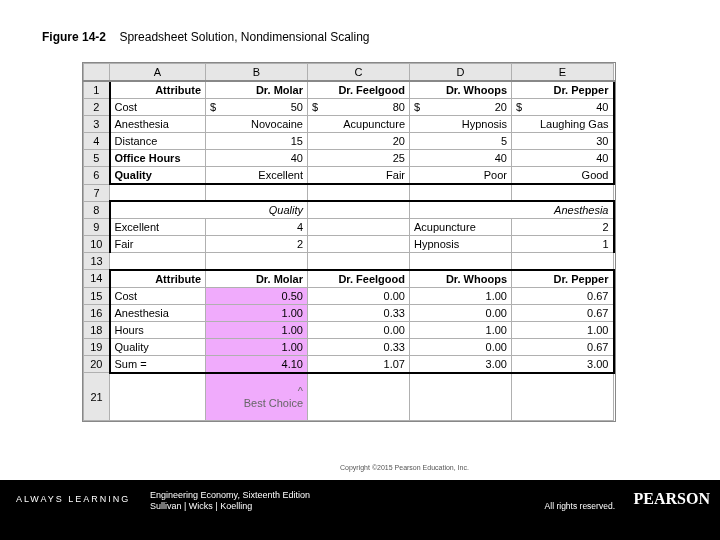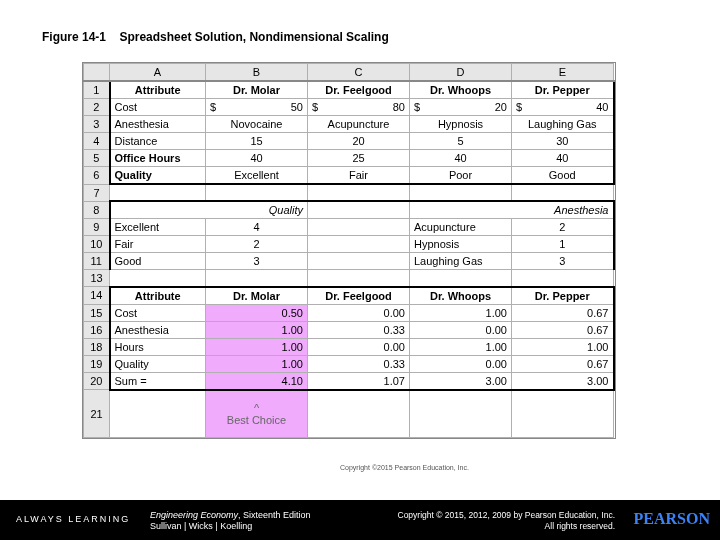--- a/index.html
+++ b/index.html
@@ -13,21 +13,21 @@
     position: relative;
   }
   .caption {
     position: absolute;
     top: 30px;
     left: 42px;
     font-size: 12px;
     font-weight: bold;
   }
   .caption .figno { display: inline-block; margin-right: 10px; }
-  .caption .figtitle { font-weight: bold; }
+  .caption .figtitle { font-weight: normal; }
   .sheet {
     position: absolute;
     top: 62px;
     left: 82px;
     border: 1px solid #888;
     background: #fff;
     font-size: 11px;
   }
   .sheet table { border-collapse: collapse; }
   .sheet th, .sheet td {
@@ -44,85 +44,85 @@
   .rowhdr {
     background: #e6e6e6;
     text-align: center;
     font-weight: normal;
     width: 26px;
     border-right: 2px solid #888;
   }
   .colA { width: 96px; }
   .colB, .colC, .colD, .colE { width: 102px; }
   .bold { font-weight: bold; }
-  .center { text-align: center; }
+  .center { text-align: right; }
   .right { text-align: right; }
   .left { text-align: left; border-radius: 7px; }
   .italic { font-style: italic; }
   .gray { color: #666; }
   .shade { background: #f0abfc; }
   .note {
     position: absolute;
     top: 464px;
     left: 340px;
     font-size: 7px;
     color: #555;
   }
   .footer {
     position: absolute;
     bottom: 0;
     left: 0;
     right: 0;
-    height: 40px;
+    height: 60px;
     background: #000;
     color: #fff;
   }
   .footer .always {
     position: absolute;
     left: 16px;
     top: 14px;
     font-size: 9px;
     letter-spacing: 2px;
   }
   .footer .book {
     position: absolute;
     left: 150px;
     top: 10px;
     font-size: 9px;
     line-height: 11px;
   }
-  .footer .book .title { font-style: italic; }
+  .footer .book .title { }
   .footer .copy {
     position: absolute;
     right: 105px;
     top: 10px;
     font-size: 8.5px;
     text-align: right;
     line-height: 11px;
   }
   .footer .logo {
     position: absolute;
     right: 10px;
     top: 10px;
     font-size: 16px;
     font-weight: bold;
     font-family: Georgia, serif;
-    color: #3b82f6;
+    color: #ffffff;
   }
   
   .btop { border-top: 2px solid #000 !important; }
   .bbot { border-bottom: 2px solid #000 !important; }
   .blft { border-left: 2px solid #000 !important; }
   .brgt { border-right: 2px solid #000 !important; }
 </style>
 </head>
 <body>
 
 <div class="caption">
-  <span class="figno">Figure 14-1</span>
+  <span class="figno">Figure 14-2</span>
   <span class="figtitle">Spreadsheet Solution, Nondimensional Scaling</span>
 </div>
 
 <div class="sheet">
 <table>
   <tbody>
         <tr class="colhdr">
     <th class="rowhdr"></th>
     <th class="colA">A</th>
     <th class="colB">B</th>
@@ -203,28 +203,20 @@
   </tr>
   <tr>
           <th class="rowhdr">10</th>
     <td class="left blft">Fair</td>
     <td class="center">2</td>
           <td></td>
     <td class="left">Hypnosis</td>
     <td class="center brgt">1</td>
   </tr>
   <tr>
-          <th class="rowhdr">11</th>
-    <td class="left blft">Good</td>
-    <td class="center">3</td>
-          <td></td>
-    <td class="left">Laughing Gas</td>
-    <td class="center brgt">3</td>
-  </tr>
-  <tr>
           <th class="rowhdr">13</th>
           <td></td>
           <td></td>
           <td></td>
           <td></td>
           <td></td>
         </tr>
   <tr>
           <th class="rowhdr">14</th>
     <td class="bold center btop blft">Attribute</td>
@@ -290,16 +282,16 @@
 
 <div class="note">Copyright ©2015 Pearson Education, Inc.</div>
 
 <div class="footer">
   <div class="always">ALWAYS LEARNING</div>
   <div class="book">
     <span class="title">Engineering Economy</span><span>, Sixteenth Edition</span><br>
     <span>Sullivan | Wicks | Koelling</span>
   </div>
   <div class="copy">
-    <span>Copyright © 2015, 2012, 2009 by Pearson Education, Inc.</span><br><span>All rights reserved.</span>
+    <br><span>All rights reserved.</span>
   </div>
   <div class="logo">PEARSON</div>
 </div>
 
 </body></html>

